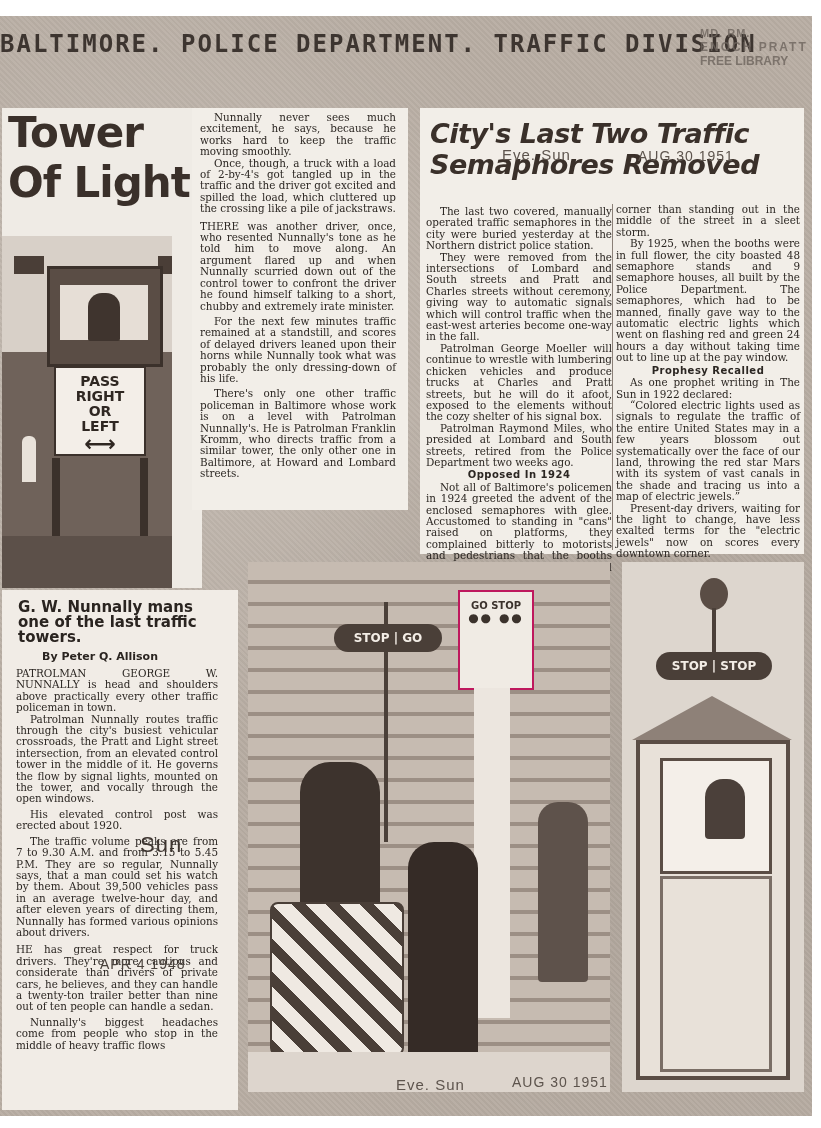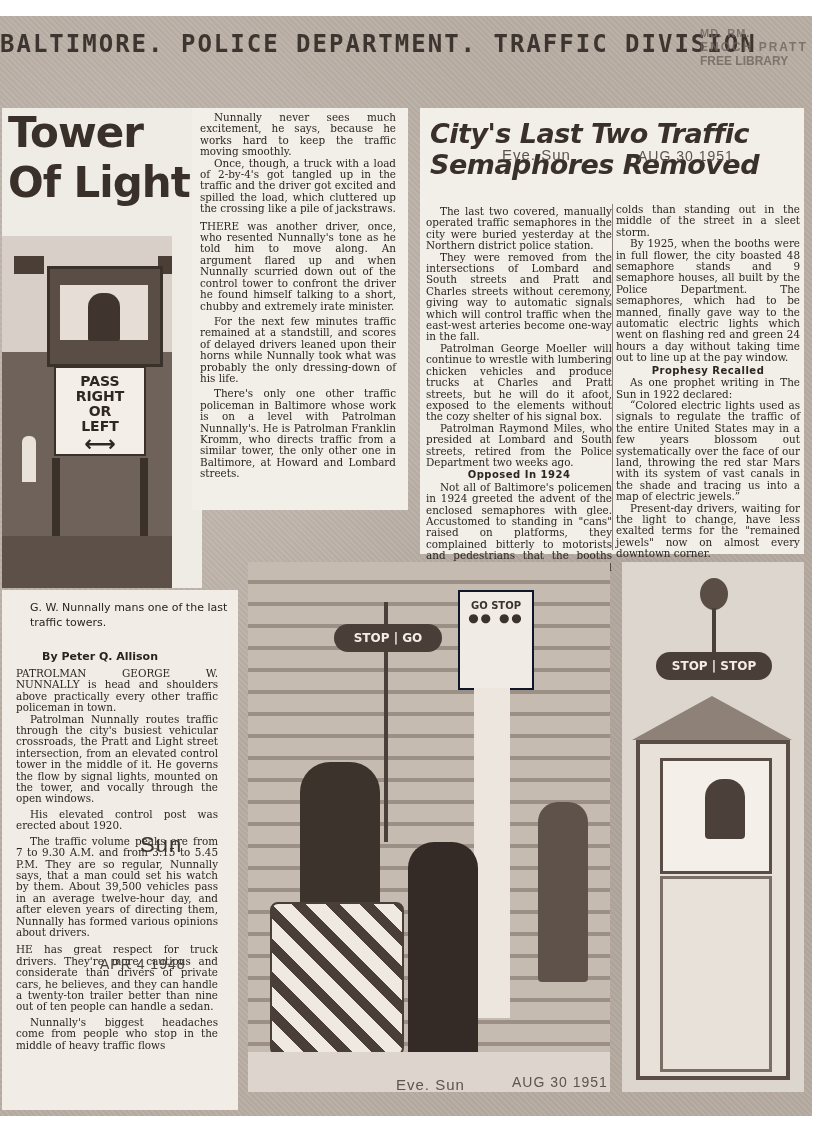--- a/index.html
+++ b/index.html
@@ -73,21 +73,21 @@
   .tw-base { position:absolute; left:50px; top:222px; width:96px; height:90px;
     border-left:8px solid #3b312b; border-right:8px solid #3b312b; box-sizing:border-box; }
   .tw-fig { position:absolute; top:200px; width:14px; height:46px; background:#e9e2da; border-radius:6px 6px 0 0; }
   .tw-ground { position:absolute; left:0; top:300px; width:198px; height:52px; background:#5c5049; }
 
   #caption-tower {
     left: 2px; top: 590px; width: 236px; height: 520px; background:#f1ece6;
   }
   .caption-bold {
     position:absolute; left: 16px; top: 10px; width: 200px;
-    font-family: "DejaVu Sans", sans-serif; font-weight: normal; font-size: 11px; line-height: 15px; margin-left: 12px;
+    font-family: "DejaVu Sans", sans-serif; font-weight: bold; font-size: 15px; line-height: 15px;
   }
   .byline {
     position:absolute; left: 40px; top: 60px;
     font-family: "DejaVu Sans", sans-serif; font-weight: bold; font-size: 11px; text-align: right;
   }
   #tower-body { position:absolute; left: 14px; top: 78px; width: 202px; }
 
   .stamp {
     position:absolute; font-family: "Liberation Sans", sans-serif; color: #4a423c;
     white-space: nowrap; letter-spacing: 1px;
@@ -113,21 +113,21 @@
   .col-divider { position:absolute; left: 192px; top: 96px; width: 1px; height: 346px; background:#8a7f77; }
 
   
   #photo-left { left: 248px; top: 562px; width: 362px; height: 530px; background:#a39589; }
   .pl-bldg { position:absolute; left:0; top:0; width:362px; height:530px;
     background: repeating-linear-gradient(180deg, #c6bbb1 0 18px, #9c8f85 18px 22px); }
   .pl-pole { position:absolute; left:136px; top:40px; width:4px; height:240px; background:#4b4039; }
   .pl-sign { position:absolute; left:86px; top:62px; width:108px; height:28px; background:#4a3f38;
     border-radius:14px; color:#f3ede6; font-family:"DejaVu Sans", sans-serif; font-weight:bold; font-size:12px;
     text-align:center; line-height:28px; }
-  .pl-box { position:absolute; left:210px; top:28px; width:72px; height:96px; background:#f0ebe4; border:2px solid #0f172a; }
+  .pl-box { position:absolute; left:210px; top:28px; width:72px; height:96px; background:#f0ebe4; border:2px solid #be185d; }
   .pl-box-text { font-family:"DejaVu Sans", sans-serif; font-weight:bold; font-size:10px; text-align:center; margin-top:8px; color:#3b322c;}
   .pl-box-dots { text-align:center; font-size:12px; color:#3b322c; letter-spacing:2px; }
   .pl-column { position:absolute; left:226px; top:126px; width:36px; height:330px; background:#ece6df; }
   .pl-officer { position:absolute; left:52px; top:200px; width:80px; height:170px; background:#3d332d; border-radius:30px 30px 6px 6px; }
   .pl-barrel { position:absolute; left:22px; top:340px; width:130px; height:150px; background:#efe9e2; border:2px solid #4a3f38; border-radius:8px;
     background-image: repeating-linear-gradient(45deg, #4a3f38 0 10px, #efe9e2 10px 24px); }
   .pl-man { position:absolute; left:160px; top:280px; width:70px; height:220px; background:#352b26; border-radius:26px 26px 4px 4px; }
   .pl-man2 { position:absolute; left:290px; top:240px; width:50px; height:180px; background:#5e524b; border-radius:20px 20px 4px 4px; }
   .pl-ground { position:absolute; left:0; top:490px; width:362px; height:40px; background:#ddd5cd; }
   #stamp-evesun-bottom { left: 396px; top: 1076px; font-size: 15px; color:#5d544d; }
@@ -223,26 +223,26 @@
   <div id="sema-col1" class="col-text">
     <p>The last two covered, manually operated traffic semaphores in the city were buried yesterday at the Northern district police station.</p>
     <p>They were removed from the intersections of Lombard and South streets and Pratt and Charles streets without ceremony, giving way to automatic signals which will control traffic when the east-west arteries become one-way in the fall.</p>
     <p>Patrolman George Moeller will continue to wrestle with lumbering chicken vehicles and produce trucks at Charles and Pratt streets, but he will do it afoot, exposed to the elements without the cozy shelter of his signal box.</p>
     <p>Patrolman Raymond Miles, who presided at Lombard and South streets, retired from the Police Department two weeks ago.</p>
     <div class="subhead">Opposed In 1924</div>
     <p>Not all of Baltimore's policemen in 1924 greeted the advent of the enclosed semaphores with glee. Accustomed to standing in "cans" raised on platforms, they complained bitterly to motorists and pedestrians that the booths were pretty draughty and produced more</p>
   </div>
   <div class="col-divider"></div>
   <div id="sema-col2" class="col-text" style="top:96px">
-    <p style="text-indent:0">colds than standing out in the middle of the street in a sleet storm.</p>
+    <p style="text-indent:0">corner than standing out in the middle of the street in a sleet storm.</p>
     <p>By 1925, when the booths were in full flower, the city boasted 48 semaphore stands and 9 semaphore houses, all built by the Police Department. The semaphores, which had to be manned, finally gave way to the automatic electric lights which went on flashing red and green 24 hours a day without taking time out to line up at the pay window.</p>
     <div class="subhead">Prophesy Recalled</div>
     <p>As one prophet writing in The Sun in 1922 declared:</p>
     <p>“Colored electric lights used as signals to regulate the traffic of the entire United States may in a few years blossom out systematically over the face of our land, throwing the red star Mars with its system of vast canals in the shade and tracing us into a map of electric jewels.”</p>
-    <p>Present-day drivers, waiting for the light to change, have less exalted terms for the "remained jewels" now on almost every downtown corner.</p>
+    <p>Present-day drivers, waiting for the light to change, have less exalted terms for the "electric jewels" now on scores every downtown corner.</p>
   </div>
 </div>
 
 <div class="photo" id="photo-left">
   <div class="pl-bldg"></div>
   <div class="pl-pole"></div>
   <div class="pl-sign">STOP | GO</div>
   <div class="pl-box">
     <div class="pl-box-text">GO  STOP</div>
     <div class="pl-box-dots">●● ●●</div>

